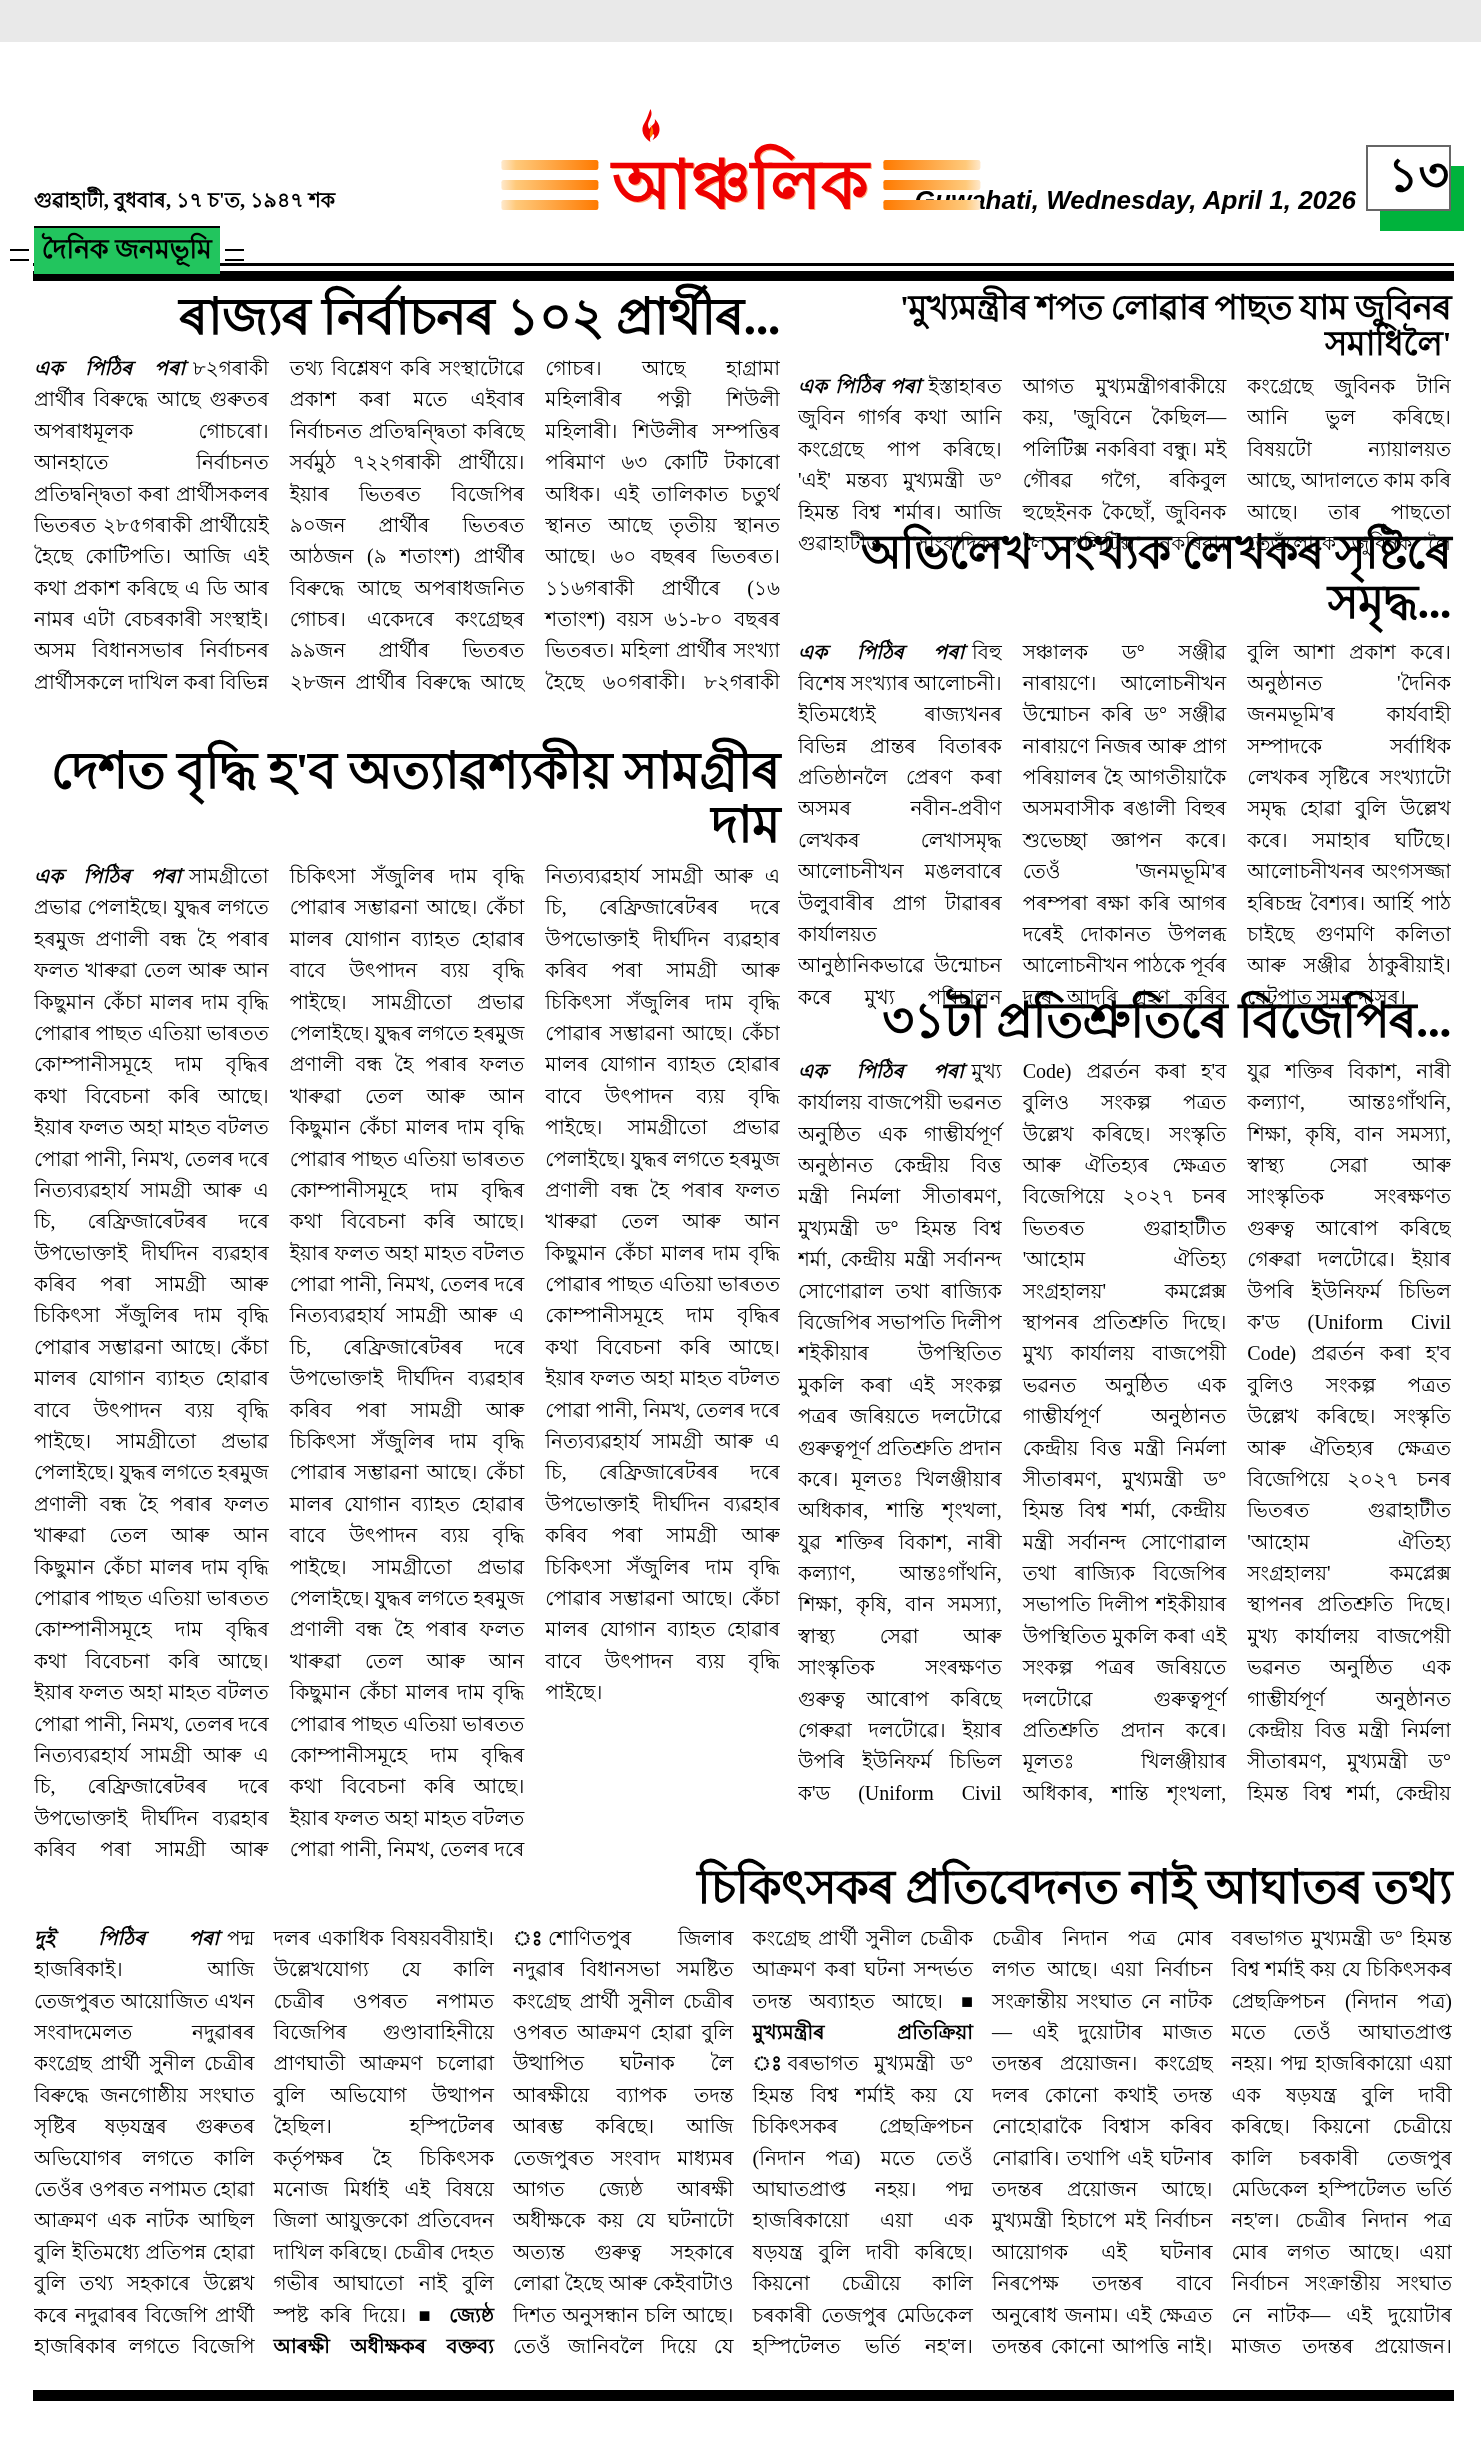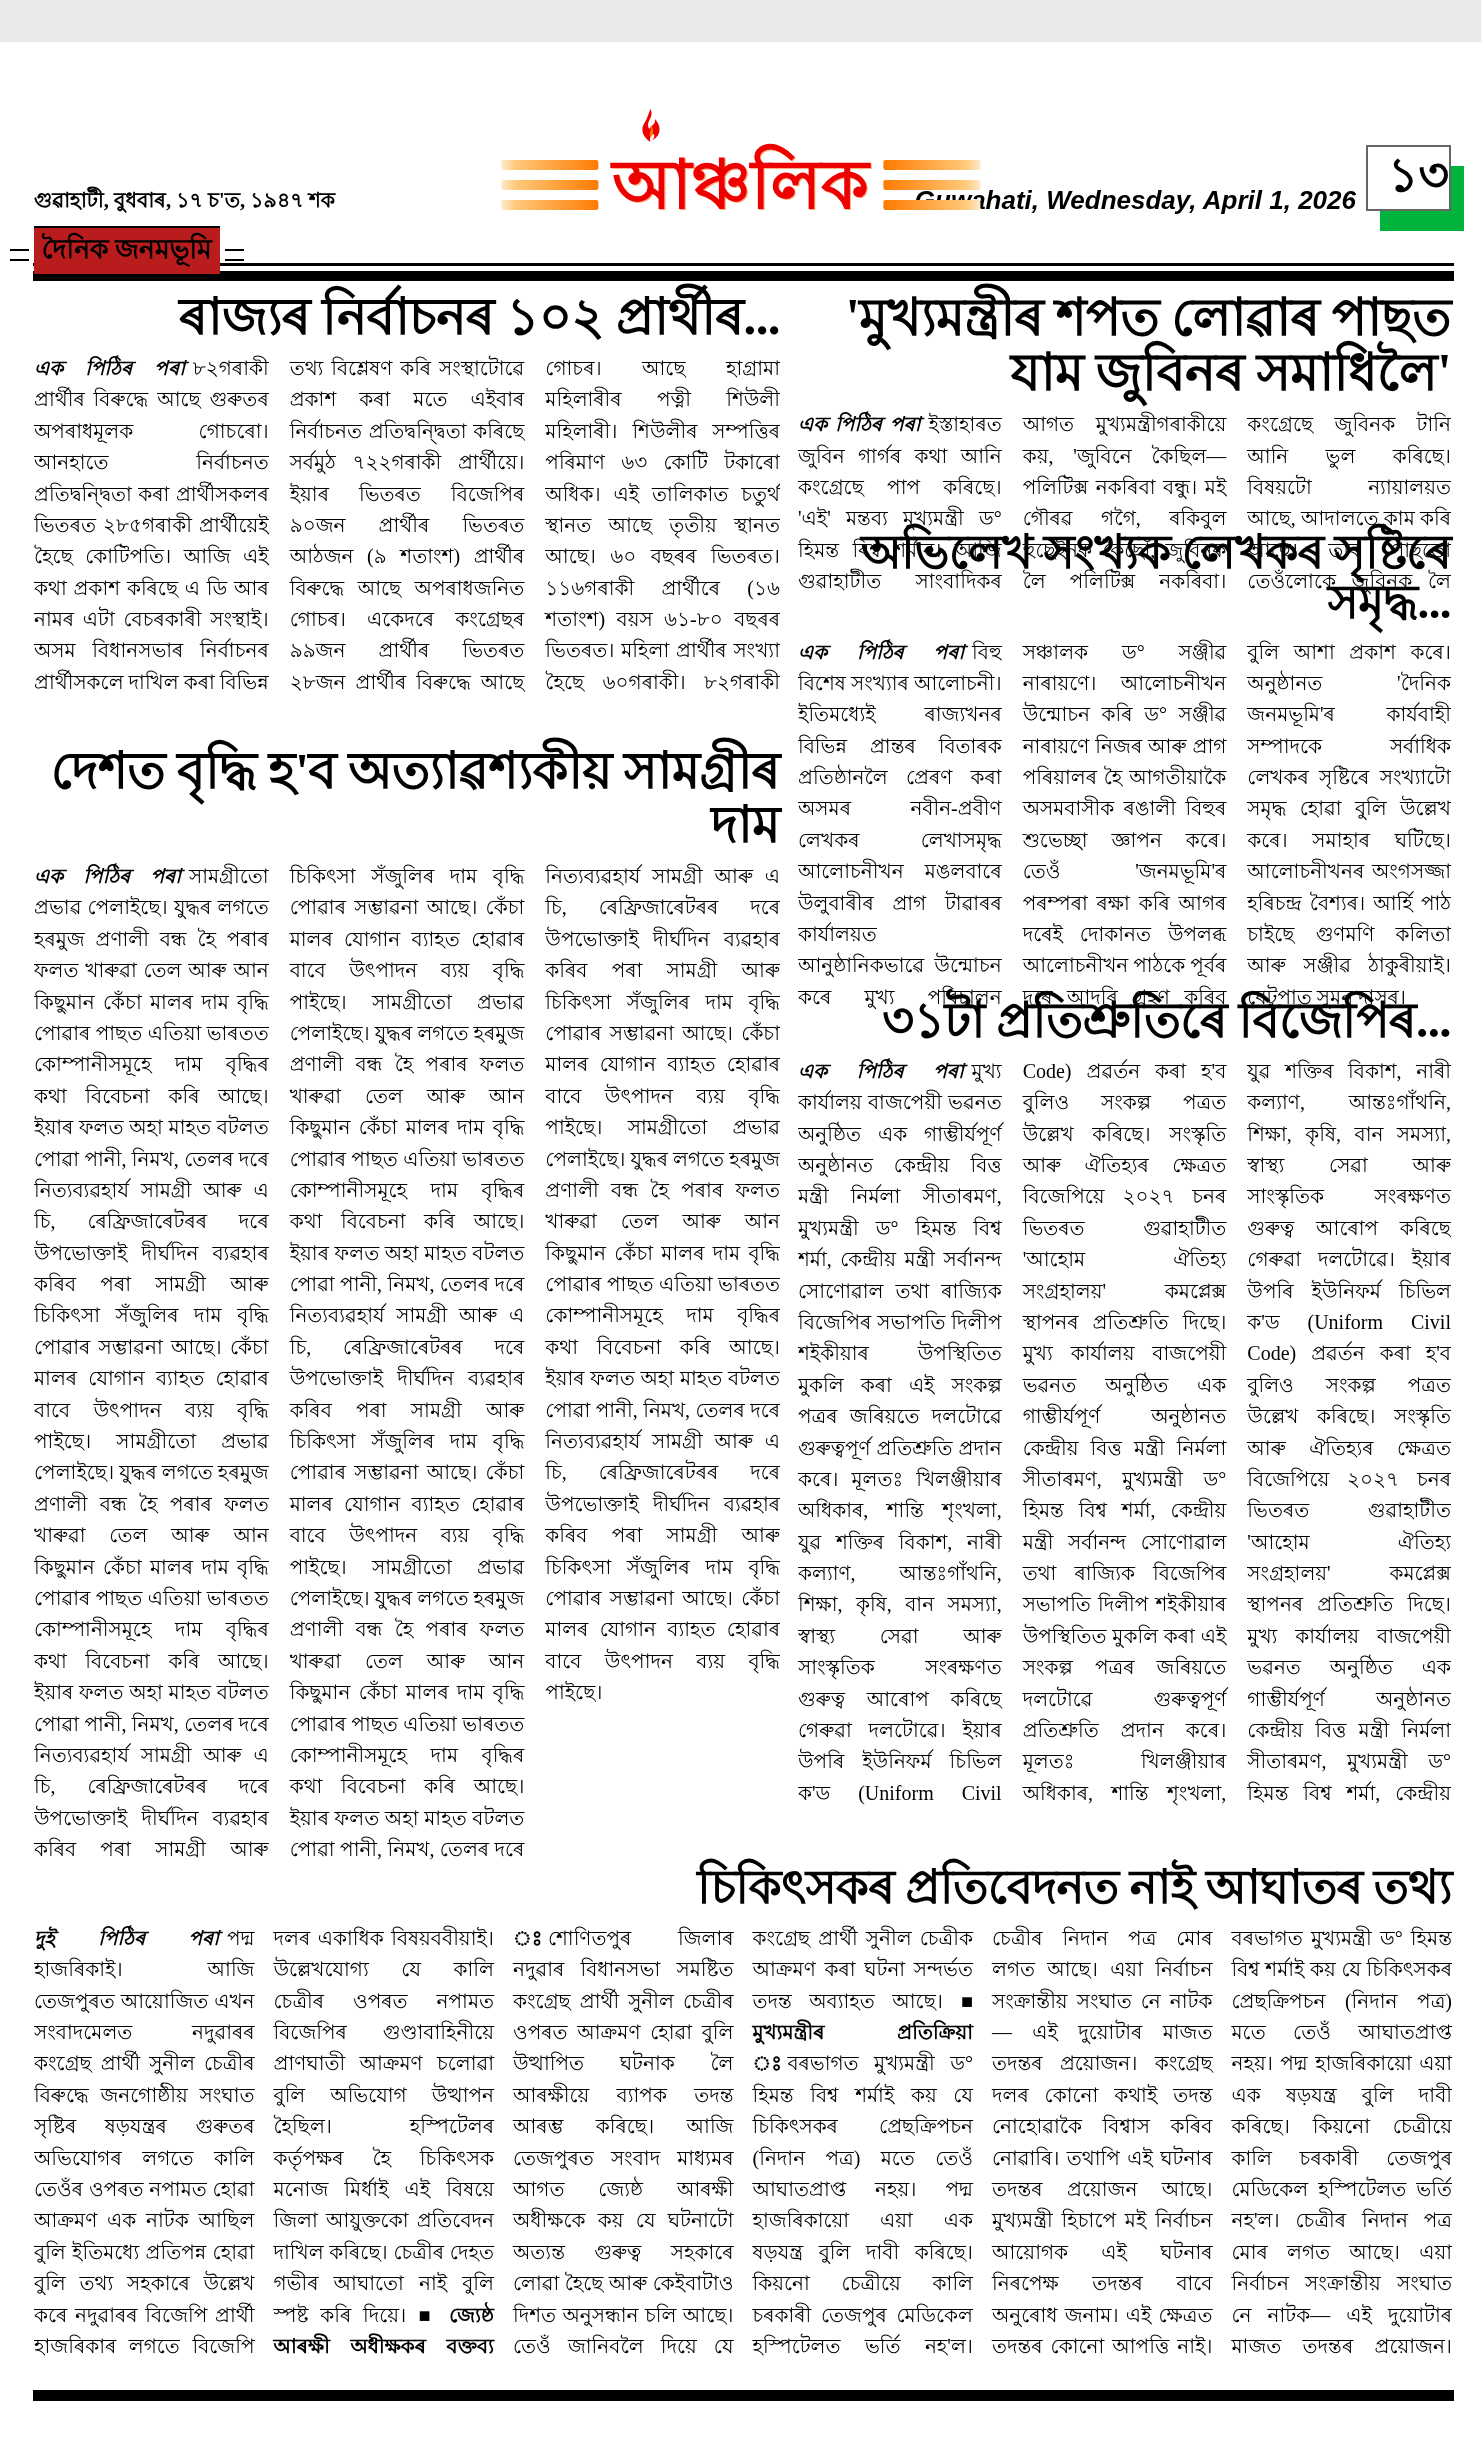--- a/index.html
+++ b/index.html
@@ -8,21 +8,21 @@
     background:#ffffff; color:#000;
     font-family:"Liberation Serif","DejaVu Serif",serif;
     overflow:hidden;
     margin-top:42px;
   }
   
   .m-date-as{position:absolute; left:34px; top:143px; font-size:20.5px; font-weight:bold; white-space:nowrap;}
   .m-paper{
     position:absolute; left:34px; top:184px; font-size:26.6px; font-weight:bold;
     padding:1.1px 7.8px; border-top:2.8px solid #000; border-bottom:2.8px solid #000;
-    background:#b91c1c; z-index:3; white-space:nowrap;
+    background:#22c55e; z-index:3; white-space:nowrap;
   }
   .m-paper:before,.m-paper:after{
     content:""; position:absolute; top:45%; width:19px; height:7.8px;
     border-top:2.8px solid #000; border-bottom:2.8px solid #000;
   }
   .m-paper:before{left:-24px;} .m-paper:after{right:-24px;}
   .m-logo{position:absolute; left:50%; top:109px; transform:translateX(-50%);
     display:flex; align-items:center; gap:14.4px; z-index:2;}
   .stripes{display:flex; flex-direction:column; gap:9.4px;}
   .stripe{width:97px; height:10.5px; border-radius:2.2px;}
@@ -95,21 +95,21 @@
   </div>
 
   <section class="article" style="left:34px; top:248px; width:746px;">
     <h1 class="headline" style="font-size:51px;">ৰাজ্যৰ নিৰ্বাচনৰ ১০২ প্ৰাৰ্থীৰ...</h1>
     <div class="abody cols3" style="height:370px; margin-top:8.9px;">
       <p><em class="lead">এক পিঠিৰ পৰা</em><span>৮২গৰাকী প্ৰাৰ্থীৰ বিৰুদ্ধে আছে গুৰুতৰ অপৰাধমূলক গোচৰো। আনহাতে নিৰ্বাচনত প্ৰতিদ্বন্দ্বিতা কৰা প্ৰাৰ্থীসকলৰ ভিতৰত ২৮৫গৰাকী প্ৰাৰ্থীয়েই হৈছে কোটিপতি। আজি এই কথা প্ৰকাশ কৰিছে এ ডি আৰ নামৰ এটা বেচৰকাৰী সংস্থাই। অসম বিধানসভাৰ নিৰ্বাচনৰ প্ৰাৰ্থীসকলে দাখিল কৰা বিভিন্ন তথ্য বিশ্লেষণ কৰি সংস্থাটোৱে প্ৰকাশ কৰা মতে এইবাৰ নিৰ্বাচনত প্ৰতিদ্বন্দ্বিতা কৰিছে সৰ্বমুঠ ৭২২গৰাকী প্ৰাৰ্থীয়ে। ইয়াৰ ভিতৰত বিজেপিৰ ৯০জন প্ৰাৰ্থীৰ ভিতৰত আঠজন (৯ শতাংশ) প্ৰাৰ্থীৰ বিৰুদ্ধে আছে অপৰাধজনিত গোচৰ। একেদৰে কংগ্ৰেছৰ ৯৯জন প্ৰাৰ্থীৰ ভিতৰত ২৮জন প্ৰাৰ্থীৰ বিৰুদ্ধে আছে গোচৰ। আছে হাগ্ৰামা মহিলাৰীৰ পত্নী শিউলী মহিলাৰী। শিউলীৰ সম্পত্তিৰ পৰিমাণ ৬৩ কোটি টকাৰো অধিক। এই তালিকাত চতুৰ্থ স্থানত আছে তৃতীয় স্থানত আছে। ৬০ বছৰৰ ভিতৰত। ১১৬গৰাকী প্ৰাৰ্থীৰে (১৬ শতাংশ) বয়স ৬১-৮০ বছৰৰ ভিতৰত। মহিলা প্ৰাৰ্থীৰ সংখ্যা হৈছে ৬০গৰাকী। ৮২গৰাকী প্ৰাৰ্থীৰ বিৰুদ্ধে আছে গুৰুতৰ অপৰাধমূলক গোচৰো। আনহাতে নিৰ্বাচনত প্ৰতিদ্বন্দ্বিতা কৰা প্ৰাৰ্থীসকলৰ ভিতৰত ২৮৫গৰাকী প্ৰাৰ্থীয়েই হৈছে কোটিপতি। আজি এই কথা প্ৰকাশ কৰিছে এ ডি আৰ নামৰ এটা বেচৰকাৰী সংস্থাই। অসম বিধানসভাৰ নিৰ্বাচনৰ প্ৰাৰ্থীসকলে দাখিল কৰা বিভিন্ন তথ্য বিশ্লেষণ কৰি সংস্থাটোৱে প্ৰকাশ কৰা মতে এইবাৰ নিৰ্বাচনত প্ৰতিদ্বন্দ্বিতা কৰিছে সৰ্বমুঠ ৭২২গৰাকী প্ৰাৰ্থীয়ে। ইয়াৰ ভিতৰত বিজেপিৰ ৯০জন প্ৰাৰ্থীৰ ভিতৰত আঠজন (৯ শতাংশ) প্ৰাৰ্থীৰ বিৰুদ্ধে আছে অপৰাধজনিত গোচৰ। একেদৰে কংগ্ৰেছৰ ৯৯জন প্ৰাৰ্থীৰ ভিতৰত ২৮জন প্ৰাৰ্থীৰ বিৰুদ্ধে আছে গোচৰ। আছে হাগ্ৰামা মহিলাৰীৰ পত্নী শিউলী মহিলাৰী। শিউলীৰ সম্পত্তিৰ পৰিমাণ ৬৩ কোটি টকাৰো অধিক। এই তালিকাত চতুৰ্থ স্থানত আছে তৃতীয় স্থানত আছে। ৬০ বছৰৰ ভিতৰত। ১১৬গৰাকী প্ৰাৰ্থীৰে (১৬ শতাংশ) বয়স ৬১-৮০ বছৰৰ ভিতৰত। মহিলা প্ৰাৰ্থীৰ সংখ্যা হৈছে ৬০গৰাকী।</span></p>
     </div>
   </section>
 
   <section class="article" style="left:798px; top:248px; width:653px;">
-    <h1 class="headline" style="font-size:52px;">'মুখ্যমন্ত্ৰীৰ শপত লোৱাৰ পাছত যাম জুবিনৰ সমাধিলৈ'</h1>
+    <h1 class="headline" style="font-size:34px;">'মুখ্যমন্ত্ৰীৰ শপত লোৱাৰ পাছত যাম জুবিনৰ সমাধিলৈ'</h1>
     <div class="abody cols3" style="height:212px; margin-top:8.9px;">
       <p><em class="lead">এক পিঠিৰ পৰা</em><span>ইস্তাহাৰত জুবিন গাৰ্গৰ কথা আনি কংগ্ৰেছে পাপ কৰিছে। 'এই' মন্তব্য মুখ্যমন্ত্ৰী ড° হিমন্ত বিশ্ব শৰ্মাৰ। আজি গুৱাহাটীত সাংবাদিকৰ আগত মুখ্যমন্ত্ৰীগৰাকীয়ে কয়, 'জুবিনে কৈছিল— পলিটিক্স নকৰিবা বন্ধু। মই গৌৰৱ গগৈ, ৰকিবুল হুছেইনক কৈছোঁ, জুবিনক লৈ পলিটিক্স নকৰিবা। কংগ্ৰেছে জুবিনক টানি আনি ভুল কৰিছে। বিষয়টো ন্যায়ালয়ত আছে, আদালতে কাম কৰি আছে। তাৰ পাছতো তেওঁলোকে জুবিনক লৈ ৰাজনীতি আৰম্ভ কৰিছে। ইয়াৰ সমান আৰু দুখজনক কথা একো থাকিব নোৱাৰে।' মুখ্যমন্ত্ৰীগৰাকীয়ে জুবিনৰ নামত ৰাজনীতি কৰা কাকো নেৰোঁ বুলি হুংকাৰ দি কয়, 'মুখ্যমন্ত্ৰীৰ শপত লোৱাৰ পাছত যাম জুবিনৰ সমাধিলৈ।'</span></p>
     </div>
   </section>
 
   <section class="article" style="left:798px; top:486px; width:653px;">
     <h1 class="headline" style="font-size:47px;">অভিলেখ সংখ্যক লেখকৰ সৃষ্টিৰে সমৃদ্ধ...</h1>
     <div class="abody cols3" style="height:386px; margin-top:8.9px;">
       <p><em class="lead">এক পিঠিৰ পৰা</em><span>বিহু বিশেষ সংখ্যাৰ আলোচনী। ইতিমধ্যেই ৰাজ্যখনৰ বিভিন্ন প্ৰান্তৰ বিতাৰক প্ৰতিষ্ঠানলৈ প্ৰেৰণ কৰা অসমৰ নবীন-প্ৰবীণ লেখকৰ লেখাসমৃদ্ধ আলোচনীখন মঙলবাৰে উলুবাৰীৰ প্ৰাগ টাৱাৰৰ কাৰ্যালয়ত আনুষ্ঠানিকভাৱে উন্মোচন কৰে মুখ্য পৰিচালন সঞ্চালক ড° সঞ্জীৱ নাৰায়ণে। আলোচনীখন উন্মোচন কৰি ড° সঞ্জীৱ নাৰায়ণে নিজৰ আৰু প্ৰাগ পৰিয়ালৰ হৈ আগতীয়াকৈ অসমবাসীক ৰঙালী বিহুৰ শুভেচ্ছা জ্ঞাপন কৰে। তেওঁ 'জনমভূমি'ৰ পৰম্পৰা ৰক্ষা কৰি আগৰ দৰেই দোকানত উপলব্ধ আলোচনীখন পাঠকে পূৰ্বৰ দৰে আদৰি গ্ৰহণ কৰিব বুলি আশা প্ৰকাশ কৰে। অনুষ্ঠানত 'দৈনিক জনমভূমি'ৰ কাৰ্যবাহী সম্পাদকে সৰ্বাধিক লেখকৰ সৃষ্টিৰে সংখ্যাটো সমৃদ্ধ হোৱা বুলি উল্লেখ কৰে। সমাহাৰ ঘটিছে। আলোচনীখনৰ অংগসজ্জা হৰিচন্দ্ৰ বৈশ্যৰ। আৰ্হি পাঠ চাইছে গুণমণি কলিতা আৰু সঞ্জীৱ ঠাকুৰীয়াই। বেটুপাত সুমন দাসৰ।</span></p>
     </div>

